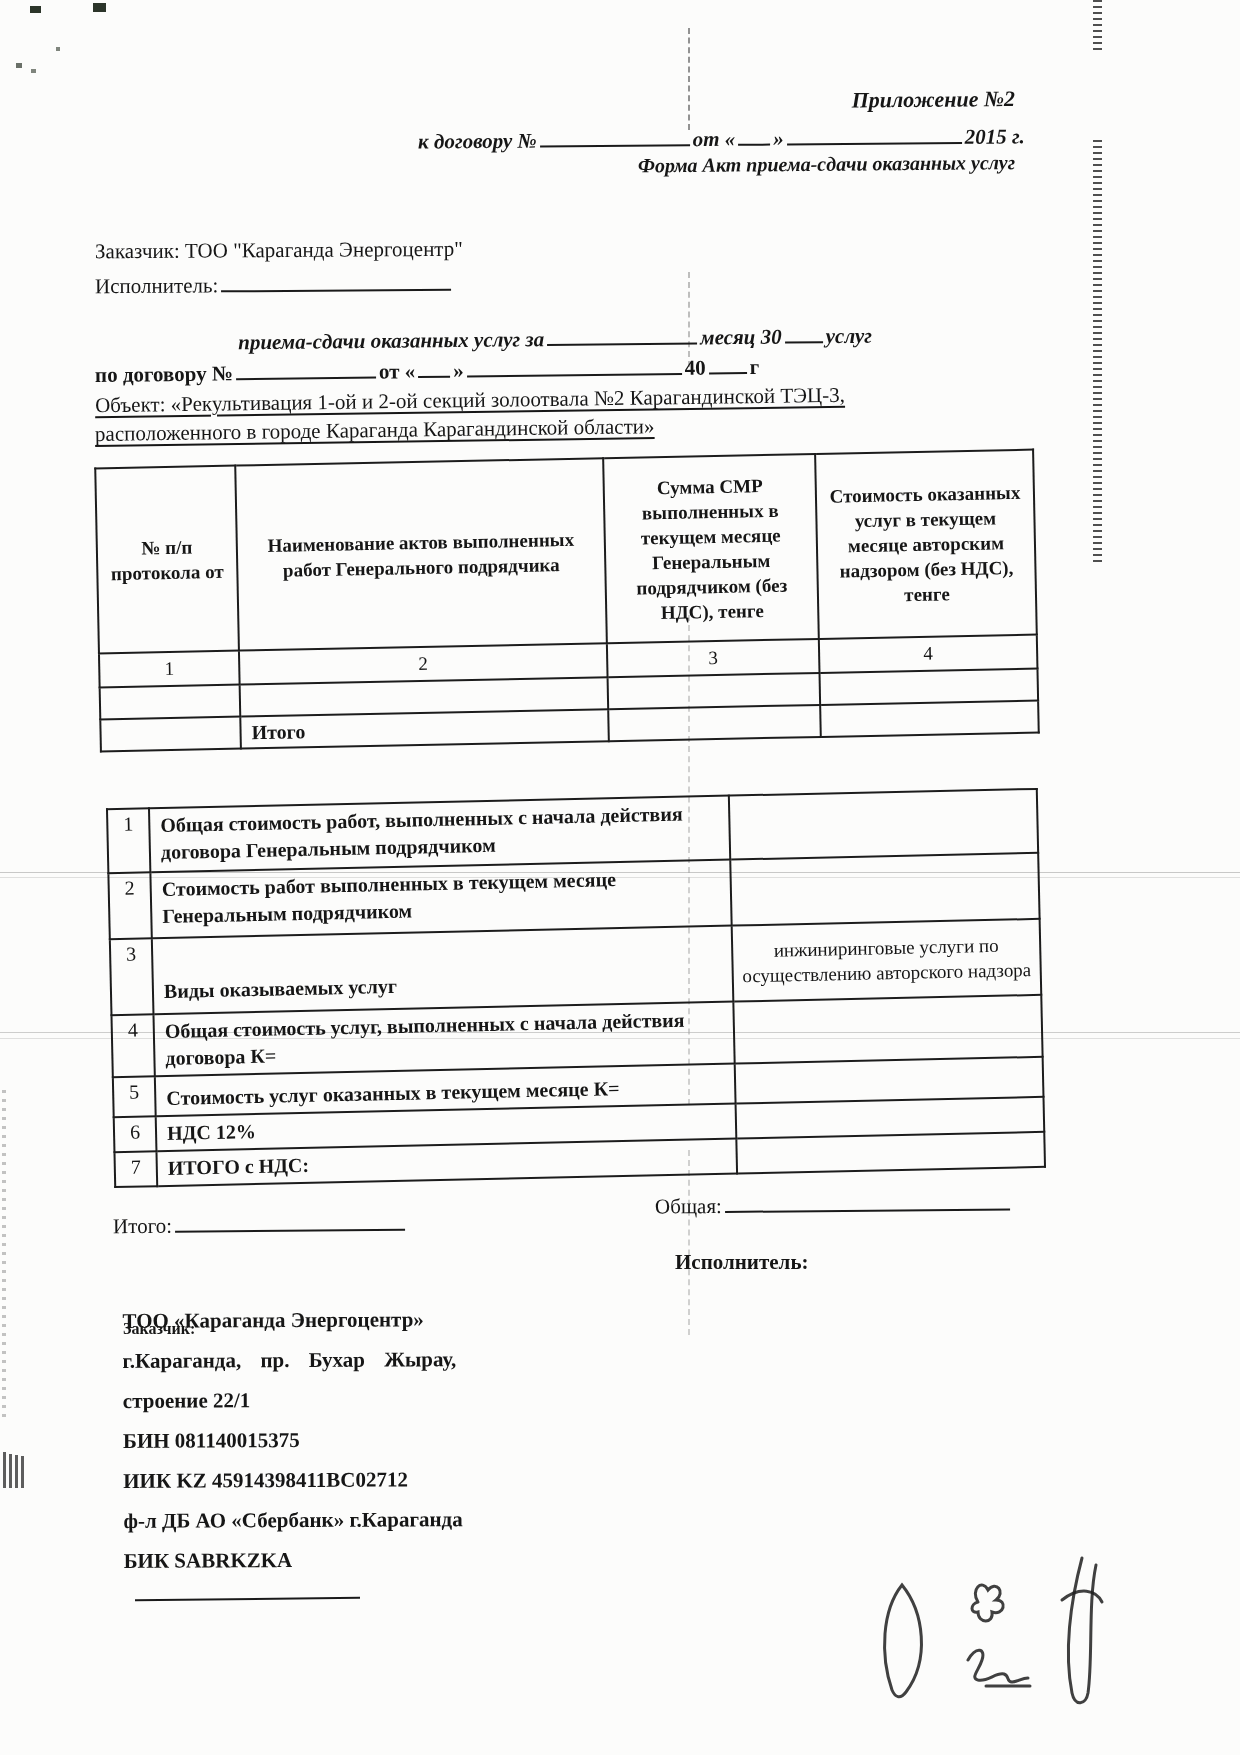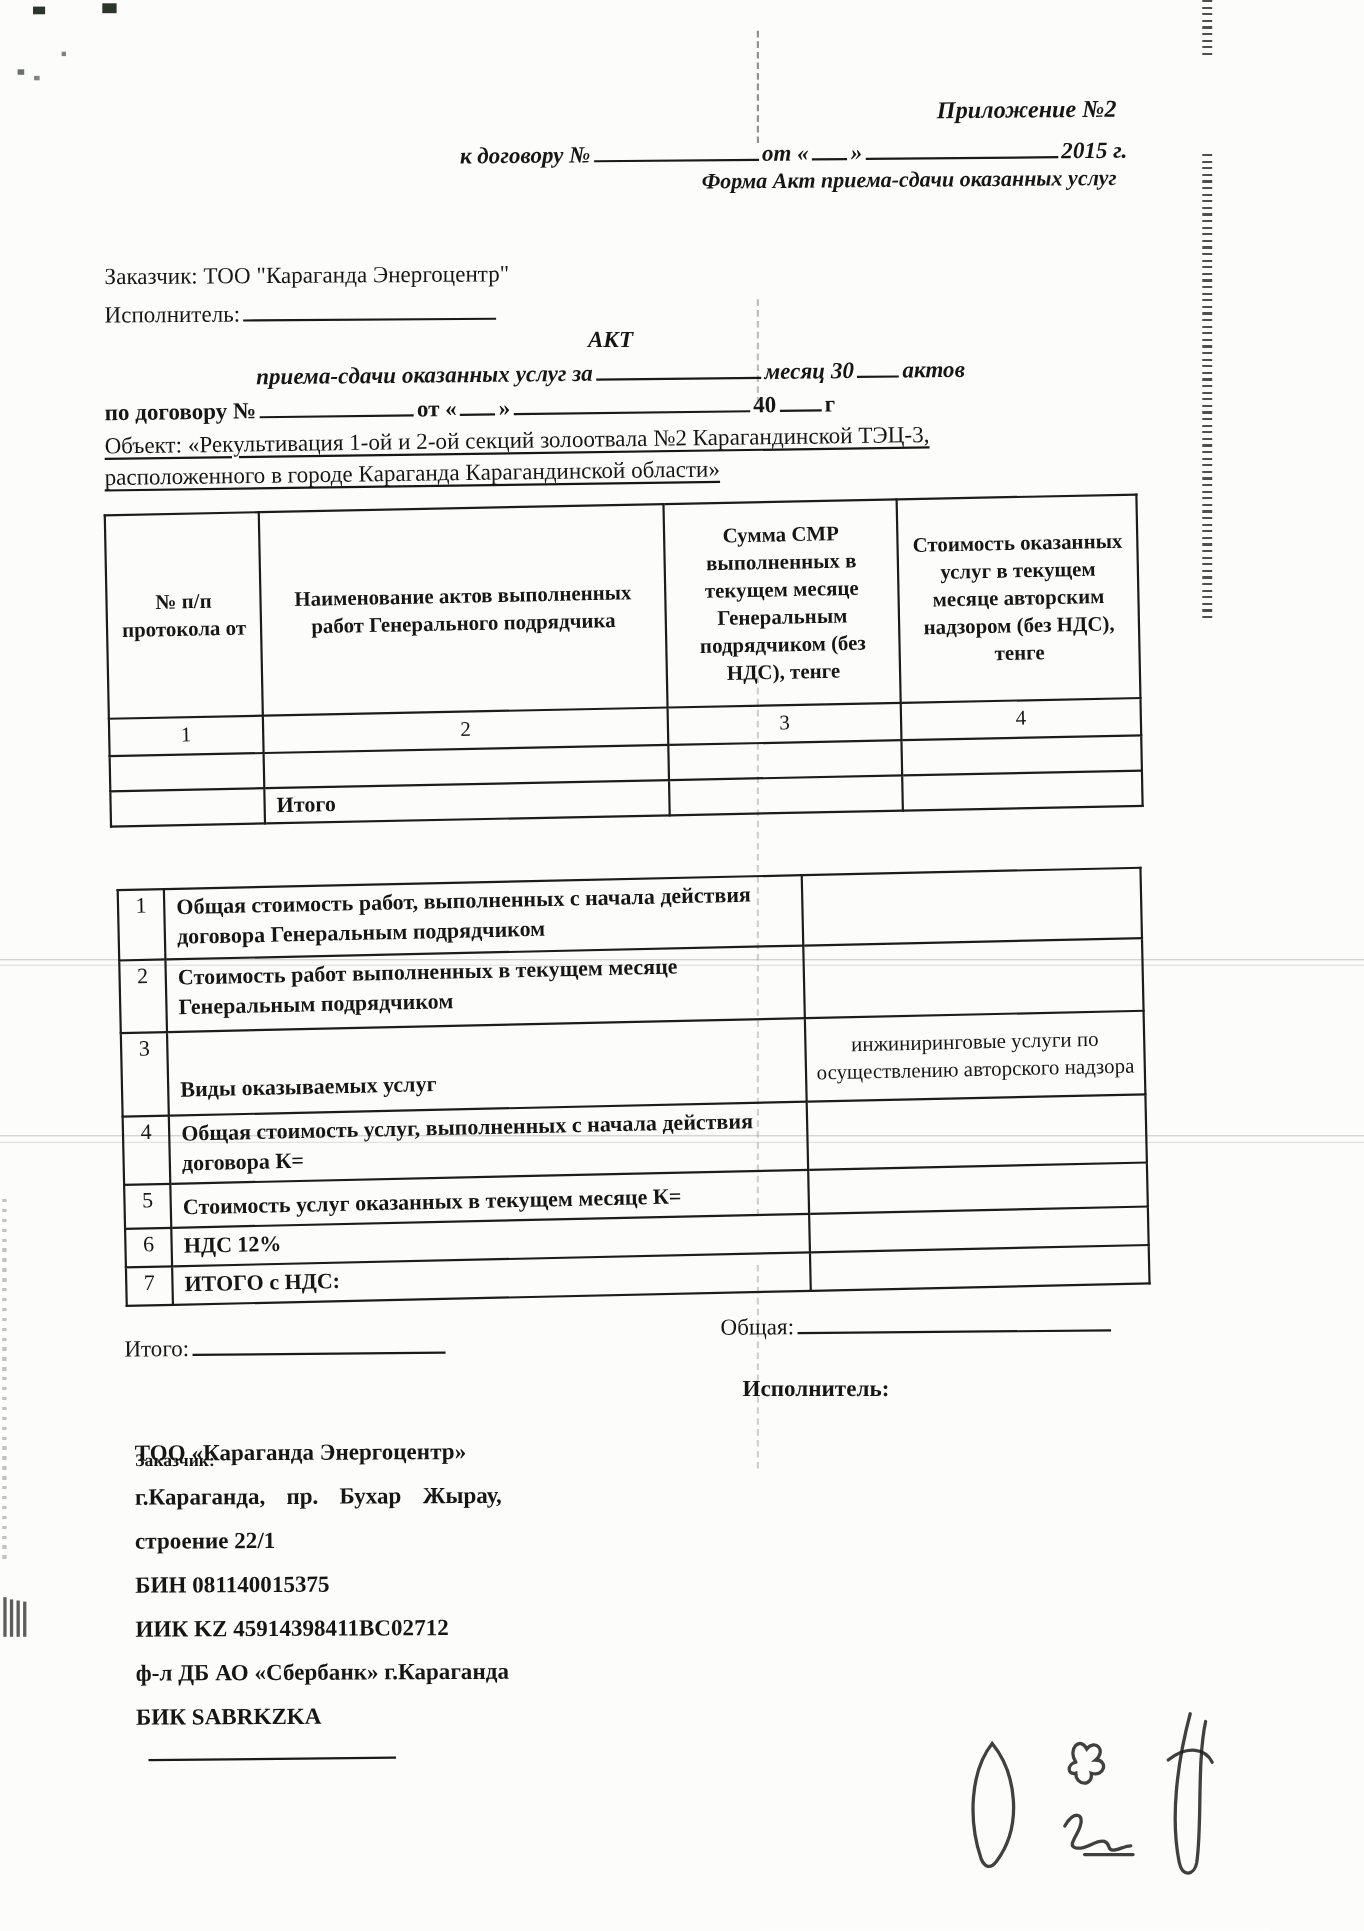--- a/index.html
+++ b/index.html
@@ -76,23 +76,22 @@
   <div class="abs bi" style="left:418px;top:124px;font-size:21px;white-space:nowrap;transform:rotate(-.5deg);">
     <span>к договору №</span><span class="blank w150"></span><span>от «</span><span class="blank w32"></span><span>»</span><span class="blank w175"></span><span>2015 г.</span>
   </div>
   <div class="abs bi" style="left:575px;top:153px;width:440px;text-align:right;font-size:20px;transform:rotate(-.5deg);">Форма Акт приема-сдачи оказанных услуг</div>
 
   <div class="abs" style="left:95px;top:238px;font-size:21px;transform:rotate(-.4deg);">Заказчик: ТОО "Караганда Энергоцентр"</div>
   <div class="abs" style="left:95px;top:270px;font-size:21px;transform:rotate(-.4deg);">
     <span>Исполнитель:</span><span class="blank w230"></span>
   </div>
 
-  <div class="abs bi" style="left:95px;top:296px;width:920px;text-align:center;font-size:21px;">АКТ</div>
   <div class="abs bi" style="left:95px;top:324px;width:920px;text-align:center;font-size:21px;white-space:nowrap;transform:rotate(-.6deg);">
-    <span>приема-сдачи оказанных услуг за</span><span class="blank w150"></span><span>месяц 30</span><span class="blank w38"></span><span>актов</span>
+    <span>приема-сдачи оказанных услуг за</span><span class="blank w150"></span><span>месяц 30</span><span class="blank w38"></span><span>услуг</span>
   </div>
   <div class="abs b" style="left:95px;top:356px;font-size:21px;white-space:nowrap;transform:rotate(-.7deg);">
     <span>по договору №</span><span class="blank w140"></span><span>от «</span><span class="blank w32"></span><span>»</span><span class="blank w215"></span><span>40</span><span class="blank w38"></span><span>г</span>
   </div>
 
   <div class="abs u" style="left:95px;top:388px;font-size:21px;transform:rotate(-.8deg);">Объект: «Рекультивация 1-ой и 2-ой секций золоотвала №2 Карагандинской ТЭЦ-3,</div>
   <div class="abs u" style="left:95px;top:418px;font-size:21px;transform:rotate(-.8deg);">расположенного в городе Караганда Карагандинской области»</div>
 
   <table class="t1 abs" style="left:97px;top:458px;">
     <colgroup>

